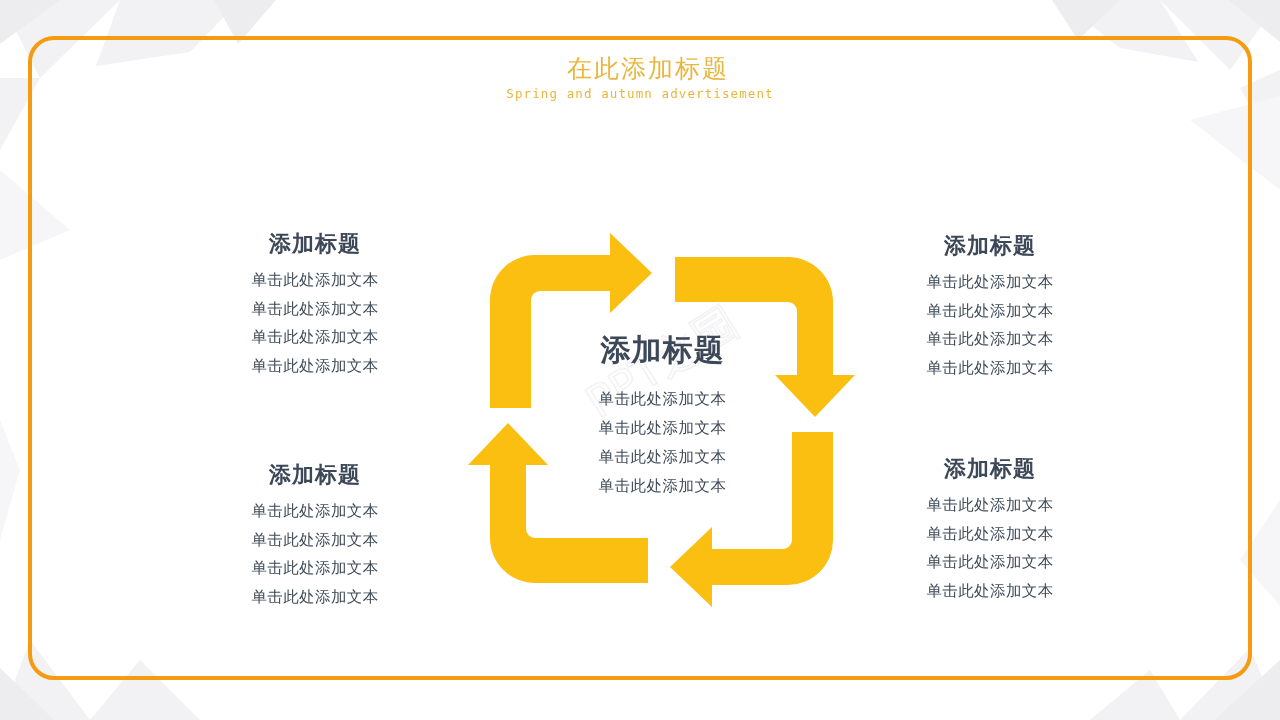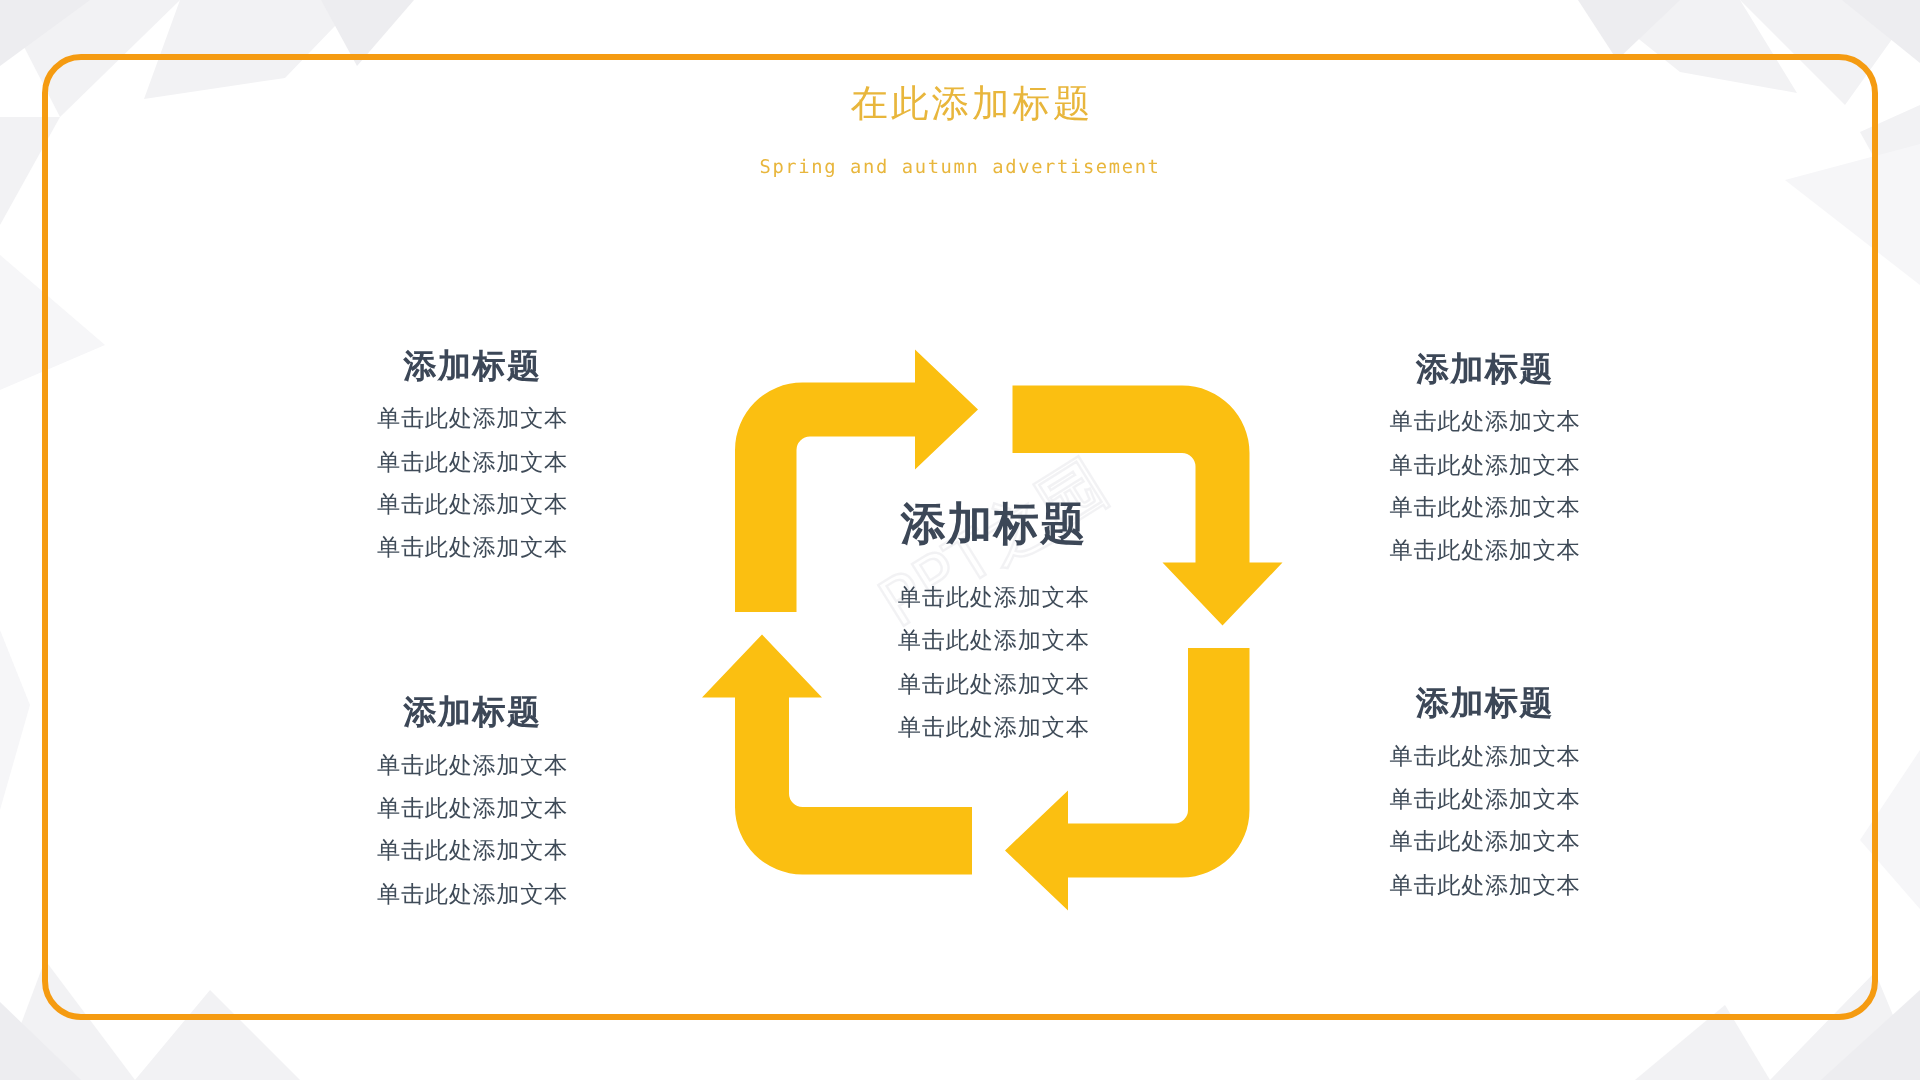--- a/index.html
+++ b/index.html
@@ -52,21 +52,21 @@
     color: #E8B63C;
     letter-spacing: 2px;
     line-height: 34px;
     font-family: "DejaVu Sans", "Liberation Sans", sans-serif;
     margin-left: 16px;
   }
   #header .sub-title {
     font-size: 12.5px;
     color: #E8B63C;
     letter-spacing: 1.1px;
-    margin-top: 17px;
+    margin-top: 0;
     font-family: "DejaVu Sans Mono", "Liberation Mono", monospace;
   }
 
   
   #watermark {
     position: absolute;
     left: 560px;
     top: 290px;
     width: 220px;
     height: 150px;

